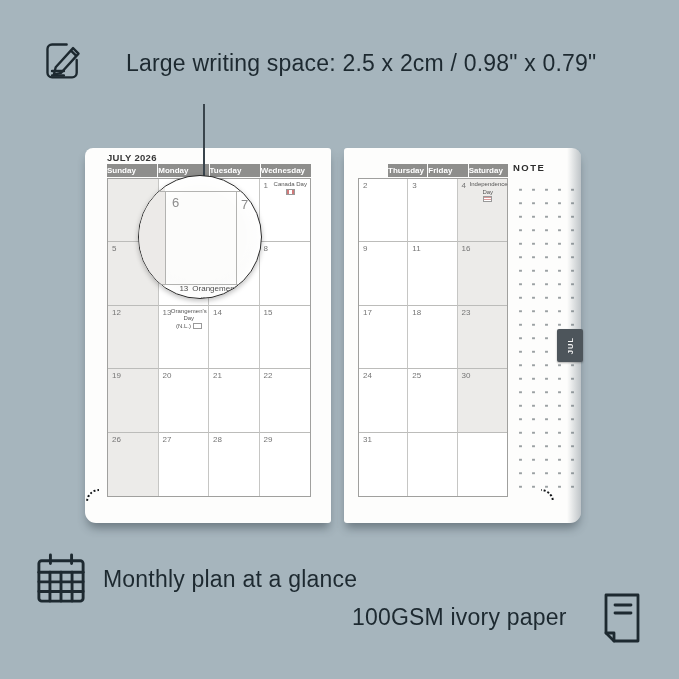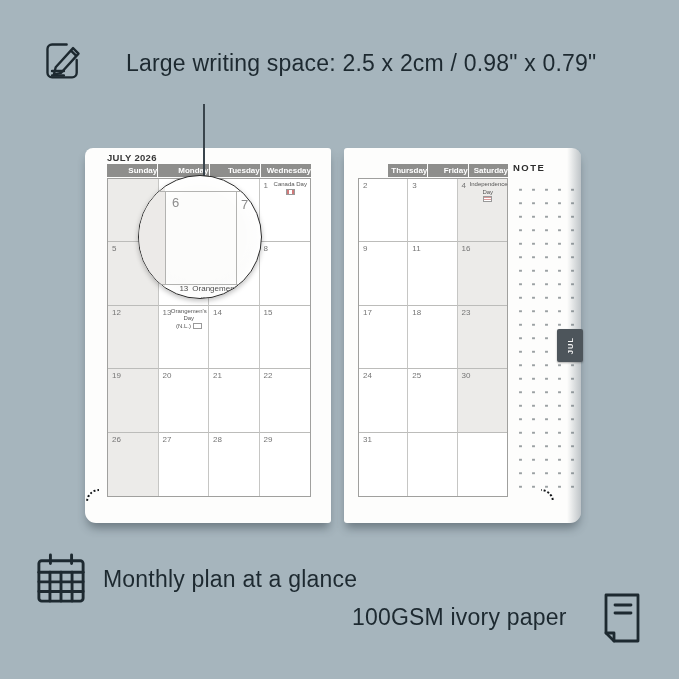--- a/index.html
+++ b/index.html
@@ -26,21 +26,21 @@
   #page-left  { left:85px;  width:246px; border-radius:8px 3px 3px 11px; }
   #page-right { left:344px; width:237px; border-radius:3px 9px 11px 3px; }
   #page-curl { position:absolute; right:0; top:0; bottom:0; width:14px; border-radius:0 9px 11px 0;
                background:linear-gradient(90deg, rgba(96,110,120,0) 0%, rgba(96,110,120,.40) 100%); }
 
   #month-title { position:absolute; left:22px; top:4px; font-size:9.5px; font-weight:bold; color:#383838; letter-spacing:.3px; }
 
   .day-head { position:absolute; top:16px; display:grid; gap:1px; }
   #lhead { left:22px; width:204px; grid-template-columns:repeat(4,1fr); }
   #rhead { left:14px; width:150px; grid-template-columns:repeat(3,1fr);padding-left:30px; }
-  .day-head span { background:#8e8e8c; color:#fff; font-size:8px; font-weight:bold; text-align:right; line-height:13px; height:13px; }
+  .day-head span { background:#8e8e8c; color:#fff; font-size:8px; font-weight:bold; text-align:left; line-height:13px; height:13px; }
 
   .cal-grid { position:absolute; top:30px; display:grid; border:1px solid #a0a09e; background:#fff; }
   #lgrid { left:22px; width:204px; grid-template-columns:repeat(4,50.5px); grid-template-rows:repeat(5,63.4px); }
   #rgrid { left:14px; width:150px; grid-template-columns:repeat(3,49.3px); grid-template-rows:repeat(5,63.4px); }
   .cell { position:relative; border-right:1px solid #c6c6c4; border-bottom:1px solid #bcbcba; font-size:8px; color:#757575; }
   #lgrid .cell:nth-child(4n)   { border-right:none; }
   #lgrid .cell:nth-child(n+17) { border-bottom:none;text-align:right; }
   #lgrid .cell:nth-child(4n+1) { background:#ecebe9; }
   #rgrid .cell:nth-child(3n)   { border-right:none; background:#ecebe9; }
   #rgrid .cell:nth-child(n+13) { border-bottom:none; }

